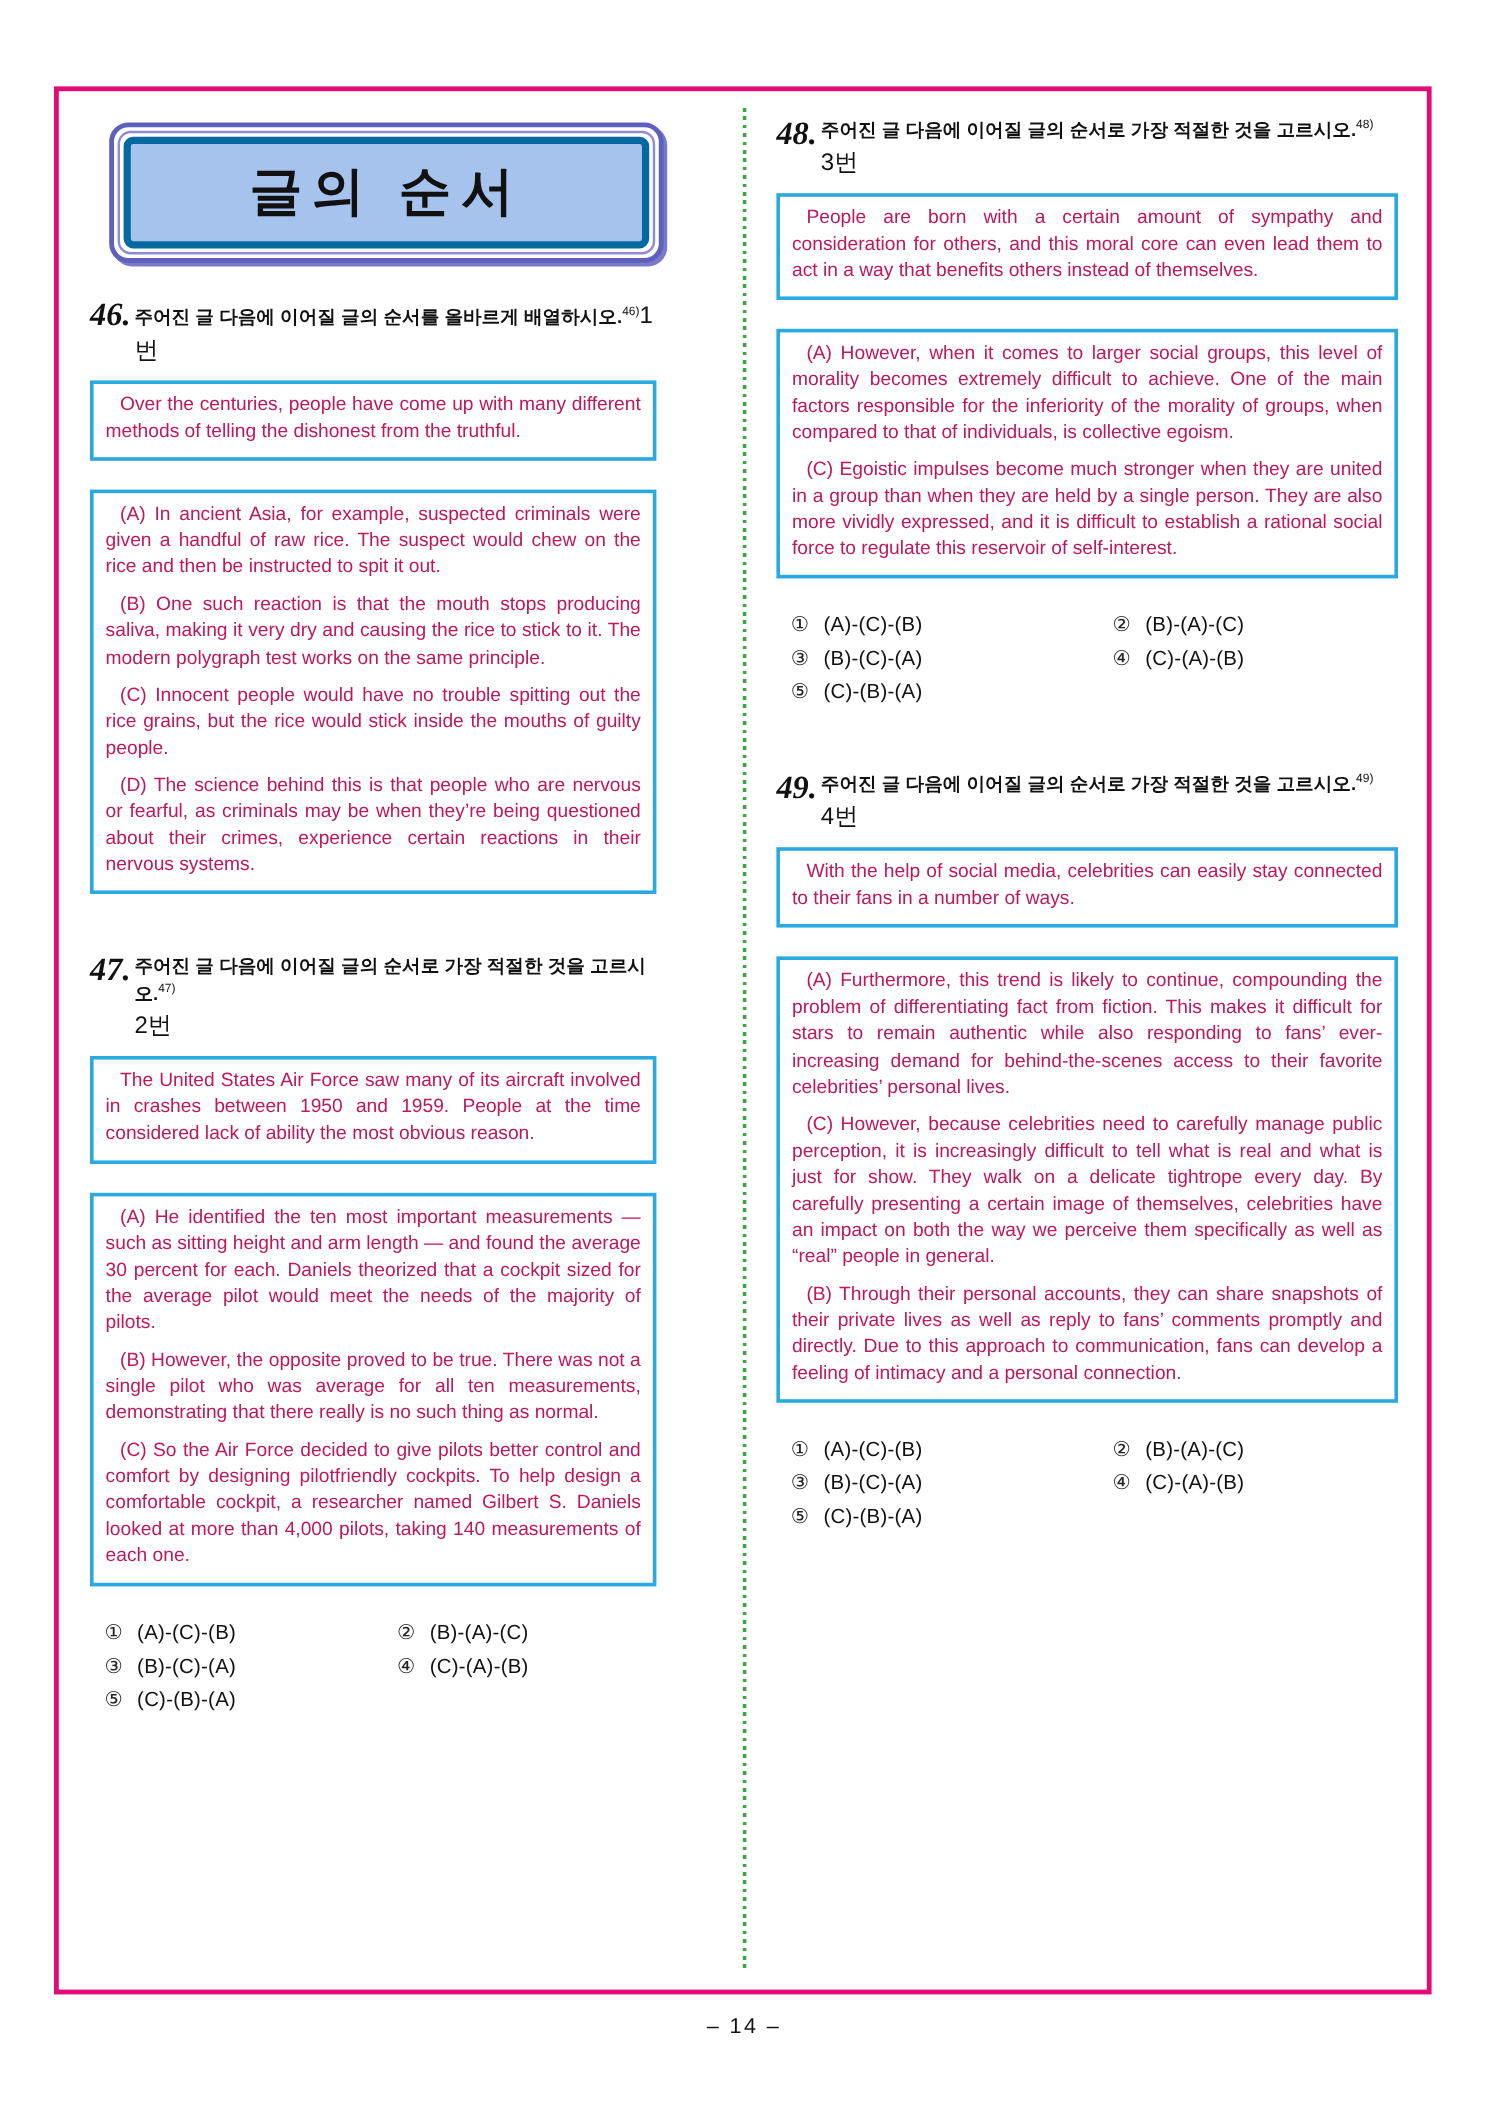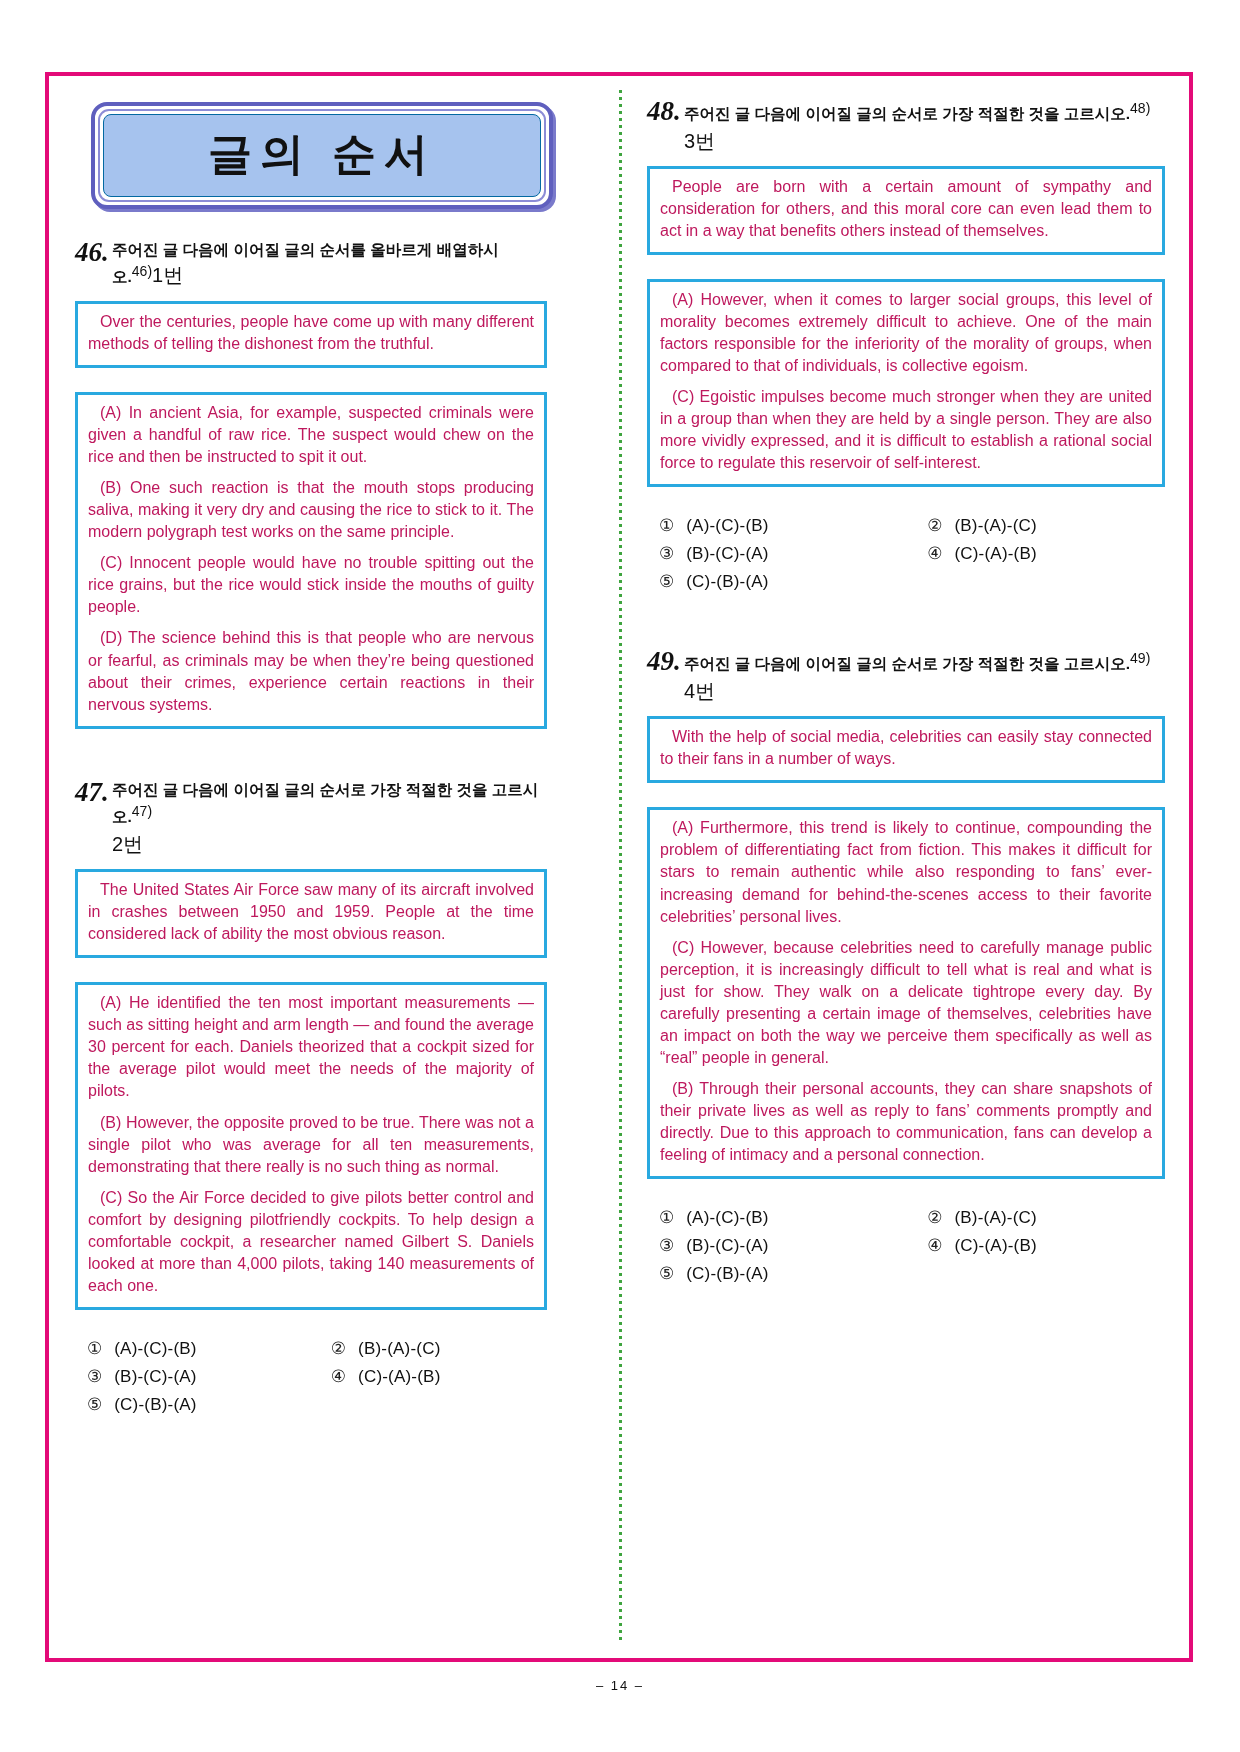--- a/index.html
+++ b/index.html
@@ -19,31 +19,31 @@
   .col-right { left:598px; width:518px; }
 
   
   .title-box-outer {
     border:4px solid #5f5fbe; border-radius:16px; padding:3px;
     box-shadow:3px 3px 0 #7a7acb; margin:4px 0 30px 16px; width:462px;
     background:#ffffff;
   }
   .title-box-mid { border:2px solid #8c8cd6; border-radius:11px; padding:3px; background:#ffffff; }
   .title-box-inner {
-    border:1px solid #0369a1; border-radius:8px; background:#a6c3ee;
+    border:6px solid #0369a1; border-radius:8px; background:#a6c3ee;
     text-align:center; padding:10px 0 12px;
   }
   .title-text { font-size:44px; font-weight:bold; color:#111; letter-spacing:8px; }
 
   
   .q-header { position:relative; padding-left:37px; font-size:15.5px; font-weight:bold; color:#111;
               line-height:1.45; margin-bottom:10px; }
   .q-num { position:absolute; left:0; top:-6px; font-family:"Liberation Serif", serif;
            font-style:italic; font-weight:bold; font-size:27px;text-align:center; }
-  .q-foot { font-size:14px; font-weight:normal; vertical-align:super; }
+  .q-foot { font-size:10px; font-weight:normal; vertical-align:super; }
   .q-variant { font-weight:normal; font-size:20px; }
   .q-variant.block { display:block; font-weight:normal; margin-top:1px; }
 
   
   .tbox { border:3px solid #29a9e0; padding:7px 10px 10px; font-size:16px; line-height:1.38;
           color:#be185d; text-align:justify; }
   .tbox p { text-indent:12px; }
   .para-box p + p { margin-top:9px; }
   .given-box { margin-bottom:24px; }
   .para-box  { margin-bottom:0; }
@@ -54,21 +54,21 @@
   .q49 { margin-top:56px; }
 
   
   .options { display:grid; grid-template-columns:53% 47%; row-gap:7px; margin:28px 0 0 12px;
              font-size:17px; color:#111; }
   .option { display:flex; align-items:baseline; }
   .opt-marker { font-size:17px; margin-right:12px; color:#222; }
   .opt-text { letter-spacing:0.2px; }
 
   .footer { position:absolute; left:0; right:0; top:1678px; text-align:center;
-            font-size:13px; color:#111; letter-spacing:2px; }
+            font-size:18px; color:#111; letter-spacing:2px; }
 </style>
 </head>
 <body>
 
 <div class="page">
   <div class="frame">
     <div class="divider"></div>
 
     <div class="col col-left">
 

